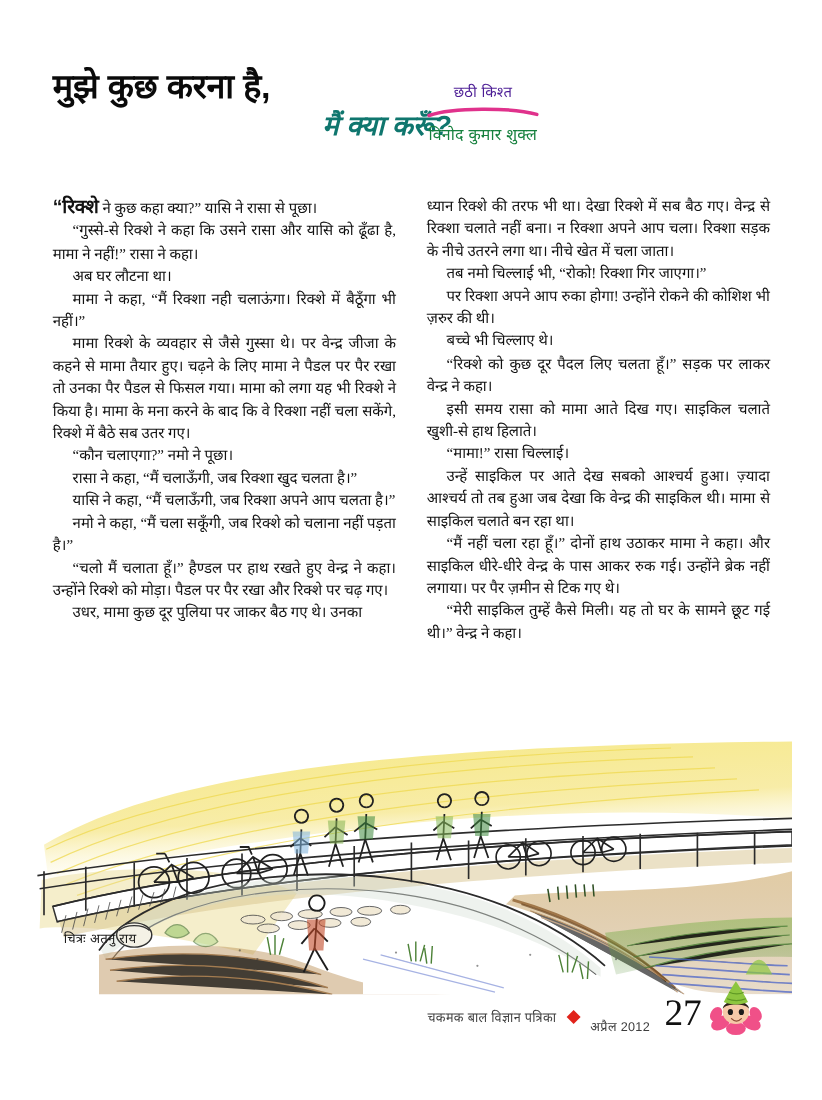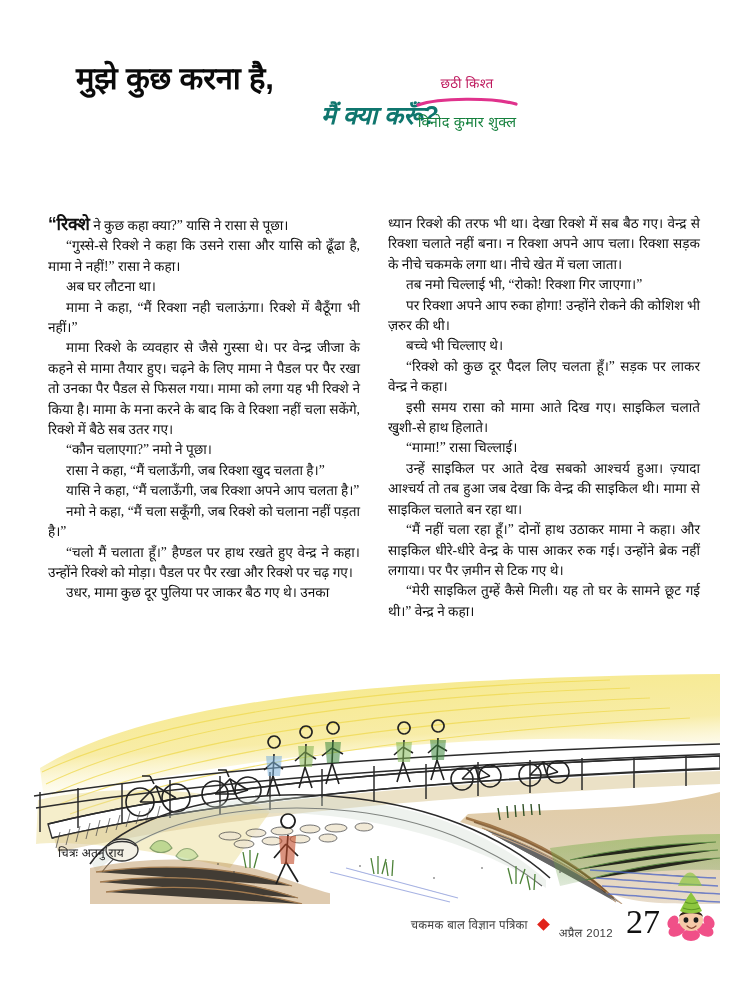--- a/index.html
+++ b/index.html
@@ -21,21 +21,20 @@
     overflow: hidden;
     box-sizing: border-box;
   }
 
   
   .header {
     position: absolute;
     left: 0; top: 0;
     width: 596px;
     height: 150px;
-    margin-left: 28px;
   }
 
   .title-block {
     position: absolute;
     left: 48px;
     top: 62px;
     width: 400px;
   }
   .title-line1 {
     font-family: "Liberation Sans", "DejaVu Sans", sans-serif;
@@ -62,21 +61,21 @@
   .byline-block {
     position: absolute;
     right: 52px;
     top: 74px;
     width: 210px;
     text-align: center;
   }
   .kisht {
     font-family: "Liberation Sans", "DejaVu Sans", sans-serif;
     font-size: 13.5px;
-    color: #be185d;
+    color: #4c1d95;
     letter-spacing: 0.2px;
   }
   .swash {
     display: block;
     width: 104px;
     height: 12px;
     margin: 4px auto 3px auto;
   }
   .author {
     font-family: "Liberation Sans", "DejaVu Sans", sans-serif;
@@ -103,21 +102,21 @@
     margin: 0;
     font-family: "Liberation Serif", "DejaVu Serif", serif;
     font-size: 13.6px;
     line-height: 20.4px;
     text-align: justify;
     text-indent: 18px;
     color: #111;
     -webkit-hyphens: none;
     hyphens: none;
   }
-  .col p.noindent { text-indent: 0; margin-top: 36px; }
+  .col p.noindent { text-indent: 0; }
   .dropstart {
     font-family: "Liberation Sans", "DejaVu Sans", sans-serif;
     font-weight: bold;
     font-size: 17.5px;
     letter-spacing: -0.2px;
   }
 
   
   .illustration {
     position: absolute;
@@ -140,21 +139,21 @@
   
   .footer {
     position: absolute;
     left: 0;
     top: 906px;
     width: 747px;
     height: 60px;
   }
   .footer-inner {
     position: absolute;
-    right: 32px;
+    right: 54px;
     top: 0;
     display: flex;
     align-items: center;
     gap: 9px;
   }
   .mag-name {
     font-family: "Liberation Sans", "DejaVu Sans", sans-serif;
     font-size: 11.5px;
     color: #3d3d3d;
     letter-spacing: 0.3px;
@@ -221,21 +220,21 @@
       <p>मामा रिक्शे के व्यवहार से जैसे गुस्सा थे। पर वेन्द्र जीजा के कहने से मामा तैयार हुए। चढ़ने के लिए मामा ने पैडल पर पैर रखा तो उनका पैर पैडल से फिसल गया। मामा को लगा यह भी रिक्शे ने किया है। मामा के मना करने के बाद कि वे रिक्शा नहीं चला सकेंगे, रिक्शे में बैठे सब उतर गए।</p>
       <p>“कौन चलाएगा?” नमो ने पूछा।</p>
       <p>रासा ने कहा, “मैं चलाऊँगी, जब रिक्शा खुद चलता है।”</p>
       <p>यासि ने कहा, “मैं चलाऊँगी, जब रिक्शा अपने आप चलता है।”</p>
       <p>नमो ने कहा, “मैं चला सकूँगी, जब रिक्शे को चलाना नहीं पड़ता है।”</p>
       <p>“चलो मैं चलाता हूँ।” हैण्डल पर हाथ रखते हुए वेन्द्र ने कहा। उन्होंने रिक्शे को मोड़ा। पैडल पर पैर रखा और रिक्शे पर चढ़ गए।</p>
       <p>उधर, मामा कुछ दूर पुलिया पर जाकर बैठ गए थे। उनका</p>
     </div>
 
     <div class="col">
-      <p class="noindent">ध्यान रिक्शे की तरफ भी था। देखा रिक्शे में सब बैठ गए। वेन्द्र से रिक्शा चलाते नहीं बना। न रिक्शा अपने आप चला। रिक्शा सड़क के नीचे चकमके लगा था। नीचे खेत में चला जाता।</p>
+      <p class="noindent">ध्यान रिक्शे की तरफ भी था। देखा रिक्शे में सब बैठ गए। वेन्द्र से रिक्शा चलाते नहीं बना। न रिक्शा अपने आप चला। रिक्शा सड़क के नीचे उतरने लगा था। नीचे खेत में चला जाता।</p>
       <p>तब नमो चिल्लाई भी, “रोको! रिक्शा गिर जाएगा।”</p>
       <p>पर रिक्शा अपने आप रुका होगा! उन्होंने रोकने की कोशिश भी ज़रुर की थी।</p>
       <p>बच्चे भी चिल्लाए थे।</p>
       <p>“रिक्शे को कुछ दूर पैदल लिए चलता हूँ।” सड़क पर लाकर वेन्द्र ने कहा।</p>
       <p>इसी समय रासा को मामा आते दिख गए। साइकिल चलाते खुशी-से हाथ हिलाते।</p>
       <p>“मामा!” रासा चिल्लाई।</p>
       <p>उन्हें साइकिल पर आते देख सबको आश्चर्य हुआ। ज़्यादा आश्चर्य तो तब हुआ जब देखा कि वेन्द्र की साइकिल थी। मामा से साइकिल चलाते बन रहा था।</p>
       <p>“मैं नहीं चला रहा हूँ।” दोनों हाथ उठाकर मामा ने कहा। और साइकिल धीरे-धीरे वेन्द्र के पास आकर रुक गई। उन्होंने ब्रेक नहीं लगाया। पर पैर ज़मीन से टिक गए थे।</p>
       <p>“मेरी साइकिल तुम्हें कैसे मिली। यह तो घर के सामने छूट गई थी।” वेन्द्र ने कहा।</p>
     </div>

